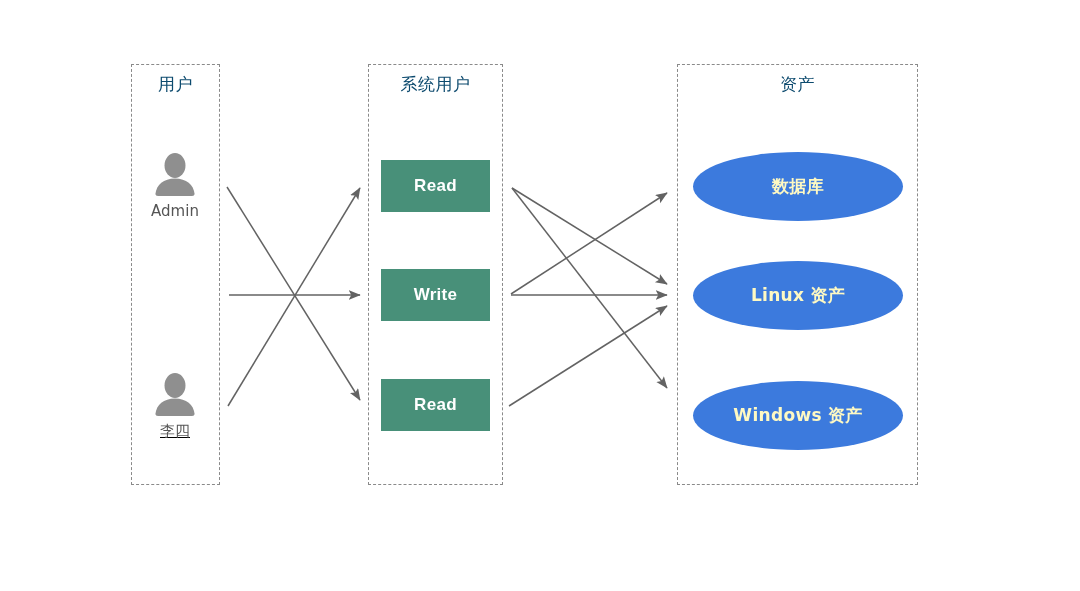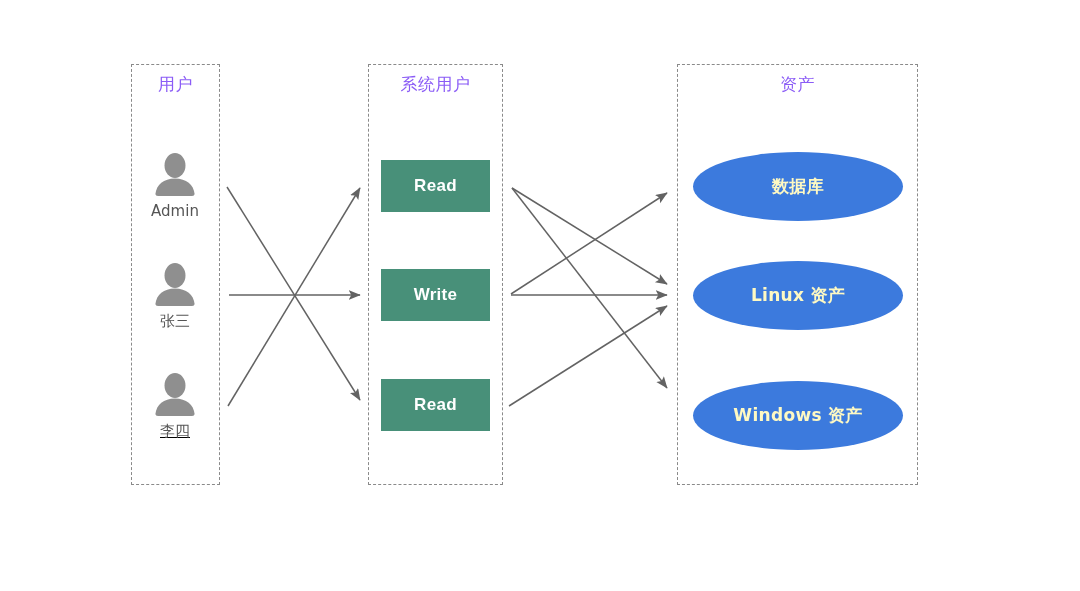--- a/index.html
+++ b/index.html
@@ -29,21 +29,21 @@
     box-sizing: border-box;
     background: transparent;
   }
   .group-title {
     position: absolute;
     top: 8px;
     left: 0;
     width: 100%;
     text-align: center;
     font-size: 17px;
-    color: #8b5cf6;
+    color: #0c4a6e;
     letter-spacing: 0.5px;
     font-family: "DejaVu Sans", "Liberation Sans", sans-serif;
   }
 
   #group-users   { left: 131px; top: 64px; width: 89px;  height: 421px; }
   #group-sysuser { left: 368px; top: 64px; width: 135px; height: 421px; }
   #group-assets  { left: 677px; top: 64px; width: 241px; height: 421px; }
 
   
   .user-node {
@@ -161,27 +161,20 @@
   </svg>
 
   <div class="user-node" id="user-0">
     <svg class="user-icon" viewBox="0 0 44 46" xmlns="http://www.w3.org/2000/svg">
       <ellipse cx="22" cy="13.5" rx="10.5" ry="12.5" fill="#8f8f8f"></ellipse>
       <path d="M22 26.5 C10.5 26.5 3.5 33 2.5 41.5 C2.3 43.3 3.6 44 5 44 L39 44 C40.4 44 41.7 43.3 41.5 41.5 C40.5 33 33.5 26.5 22 26.5 Z" fill="#8f8f8f"></path>
     </svg>
     <span class="user-label">Admin</span>
   </div>
 
-  <div class="user-node" id="user-1">
-    <svg class="user-icon" viewBox="0 0 44 46" xmlns="http://www.w3.org/2000/svg">
-      <ellipse cx="22" cy="13.5" rx="10.5" ry="12.5" fill="#8f8f8f"></ellipse>
-      <path d="M22 26.5 C10.5 26.5 3.5 33 2.5 41.5 C2.3 43.3 3.6 44 5 44 L39 44 C40.4 44 41.7 43.3 41.5 41.5 C40.5 33 33.5 26.5 22 26.5 Z" fill="#8f8f8f"></path>
-    </svg>
-    <span class="user-label">张三</span>
-  </div>
 
   <div class="user-node" id="user-2">
     <svg class="user-icon" viewBox="0 0 44 46" xmlns="http://www.w3.org/2000/svg">
       <ellipse cx="22" cy="13.5" rx="10.5" ry="12.5" fill="#8f8f8f"></ellipse>
       <path d="M22 26.5 C10.5 26.5 3.5 33 2.5 41.5 C2.3 43.3 3.6 44 5 44 L39 44 C40.4 44 41.7 43.3 41.5 41.5 C40.5 33 33.5 26.5 22 26.5 Z" fill="#8f8f8f"></path>
     </svg>
     <span class="user-label">李四</span>
   </div>
 
   <div class="perm-box" id="perm-1">Write</div>

